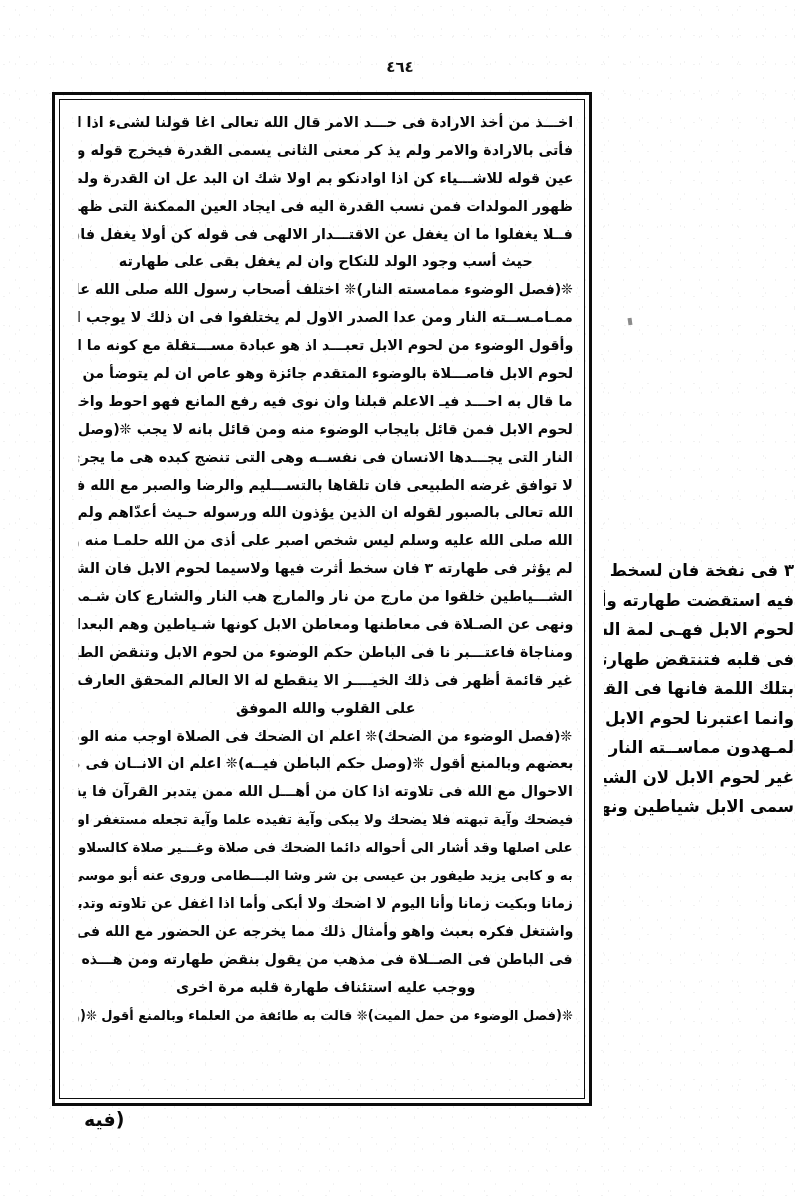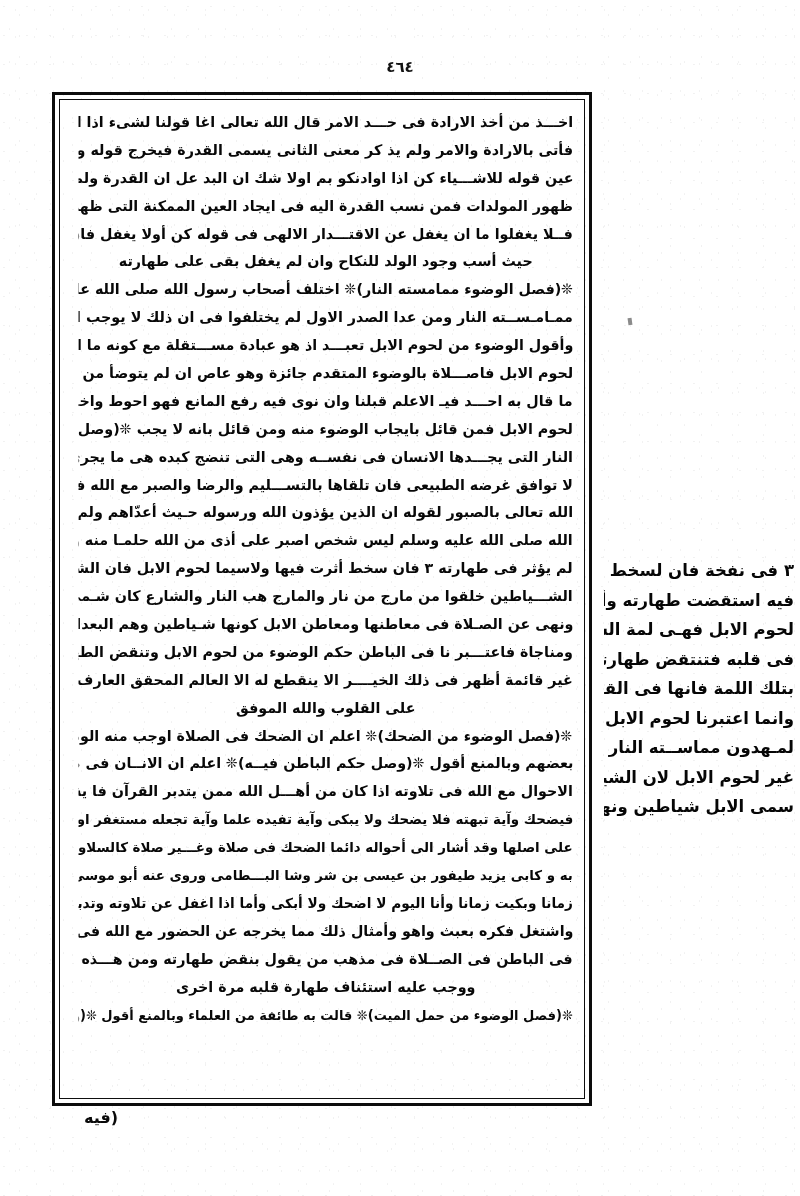--- a/index.html
+++ b/index.html
@@ -128,21 +128,21 @@
     overflow: hidden;
   }
 
   
   .catchword {
     position: absolute;
     left: 84px;
     top: 1108px;
     direction: rtl;
     font-family: "DejaVu Sans", sans-serif;
-    font-size: 16px;
+    font-size: 19px;
     font-weight: 700;
     color: #0a0a0a;
   }
 
   
   .speck {
     position: absolute;
     left: 628px;
     top: 318px;
     width: 4px;

